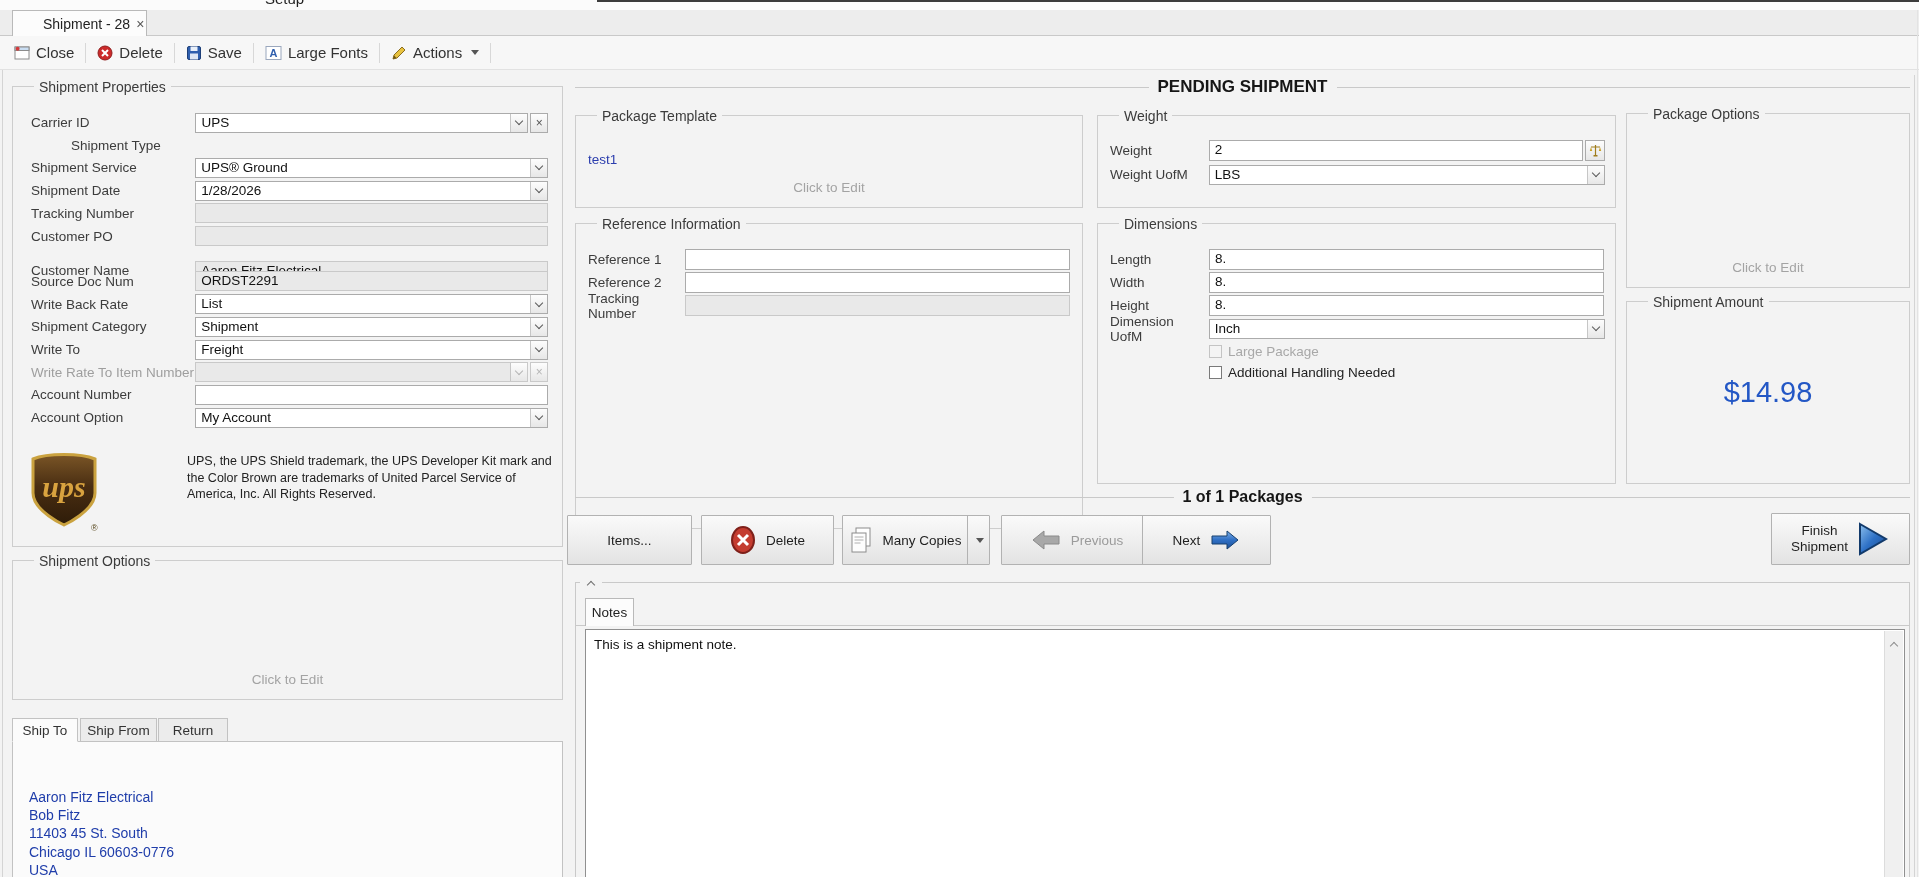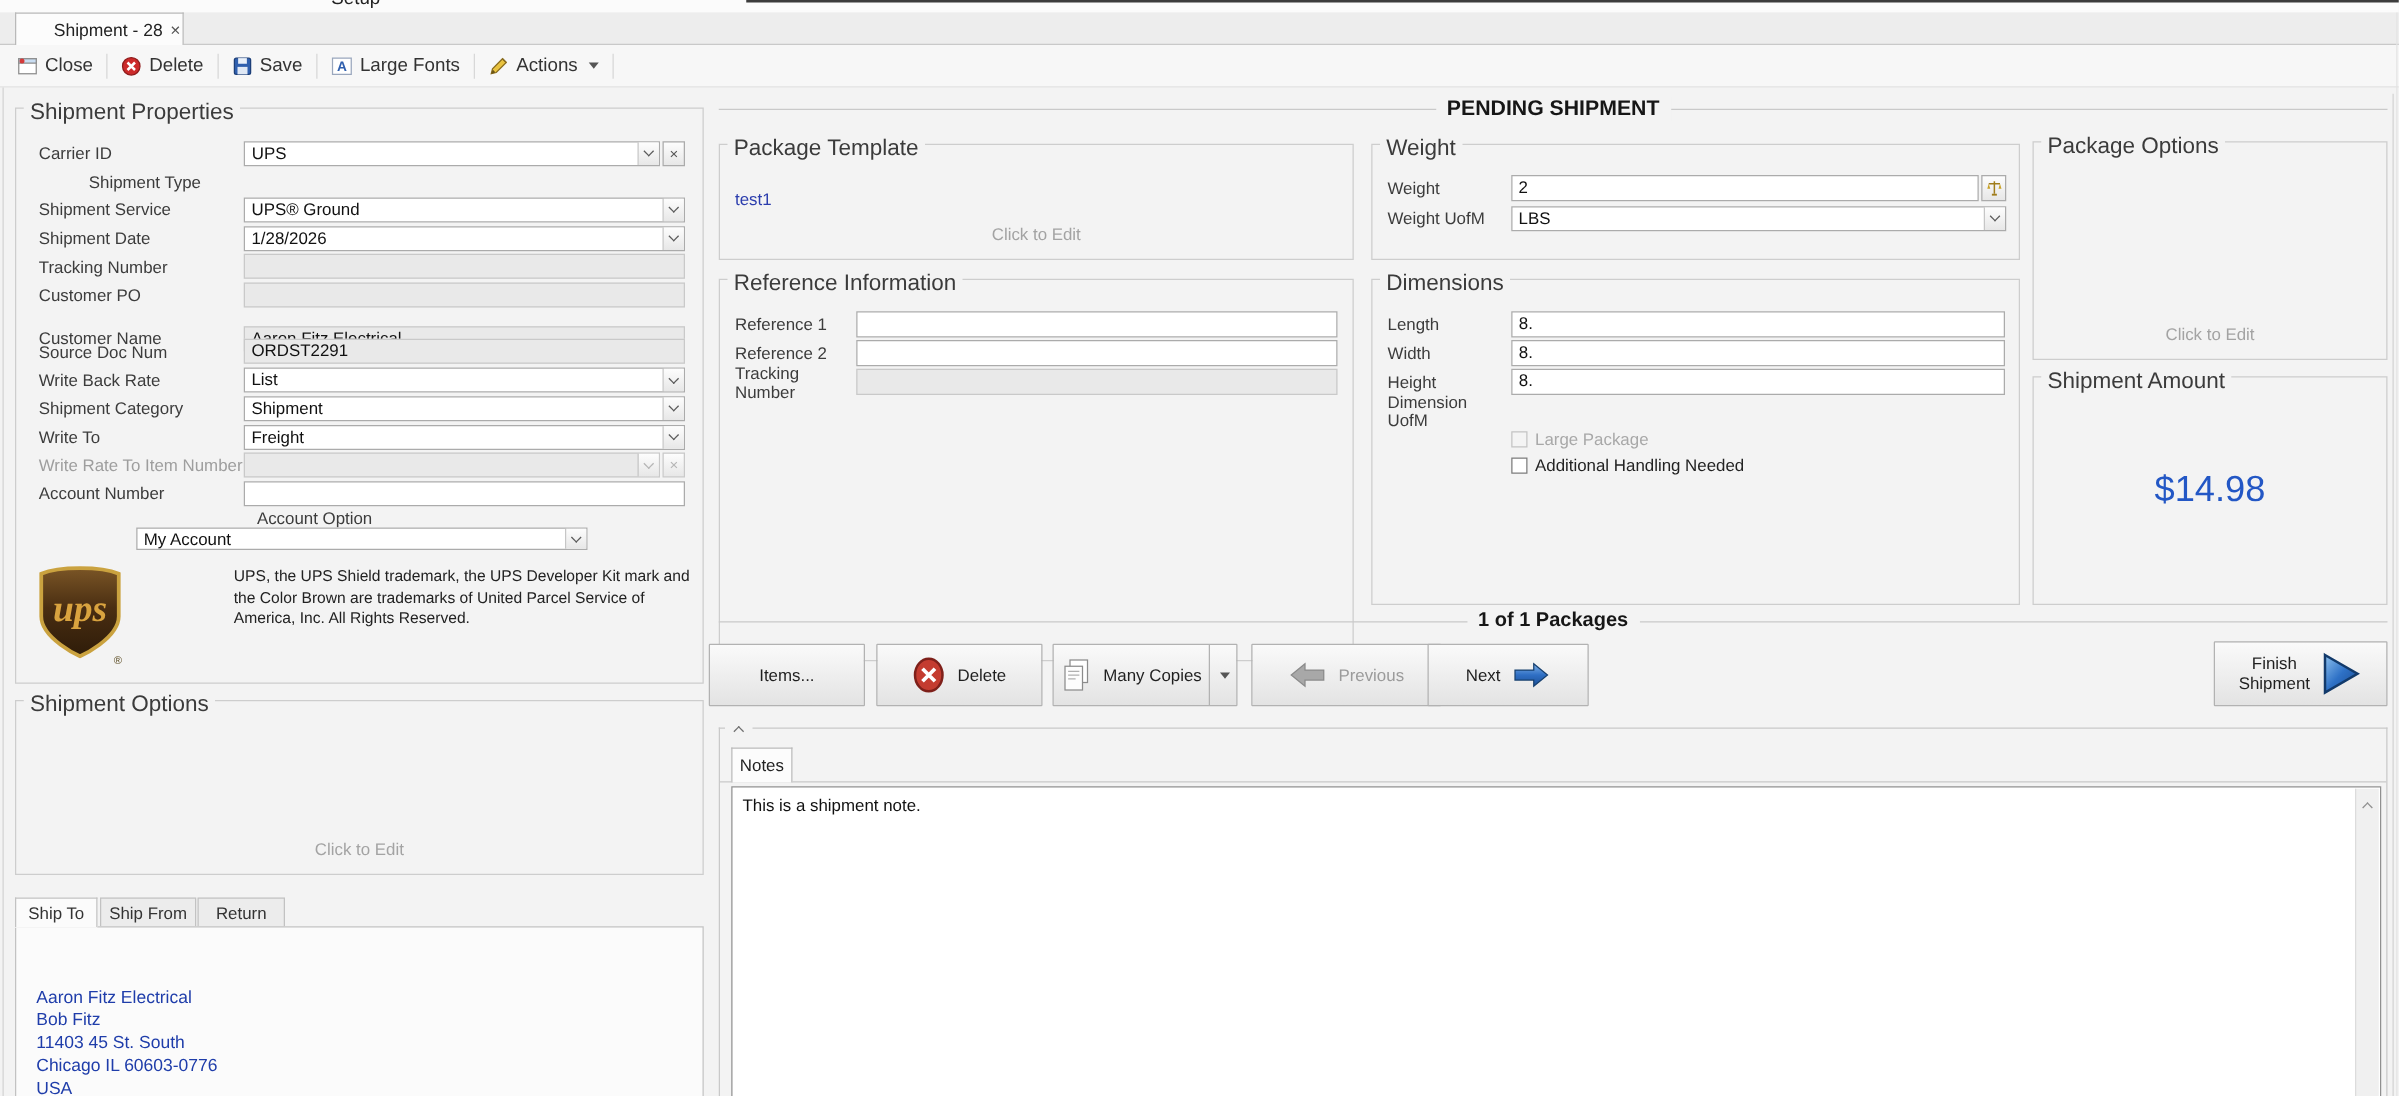--- a/index.html
+++ b/index.html
@@ -19,21 +19,21 @@
   #doc-tab .x { color:#555; font-size:14px; cursor:default; }
 
   #toolbar { left:0; top:36px; width:1919px; height:34px; background:#f7f7f7; border-bottom:1px solid #e2e2e2;
     display:flex; align-items:center; padding-left:10px; gap:7px; font-size:15px; color:#333; }
   .tb-item { display:flex; align-items:center; gap:6px; padding:3px 4px; }
   .tb-sep { width:1px; height:20px; background:#d8d8d8; }
   .caret { width:0; height:0; border-left:4px solid transparent; border-right:4px solid transparent; border-top:5px solid #555; margin-left:3px; }
 
   
   .gbox { position:absolute; border:1px solid #cdcdcd; }
-  .gcap { position:absolute; top:-8px; left:6px; background:#f3f3f3; padding:0 5px; font-size:18px; color:#3b3b3b; white-space:nowrap;text-align:right; }
+  .gcap { position:absolute; top:-8px; left:21px; background:#f3f3f3; padding:0 5px; font-size:14px; color:#3b3b3b; white-space:nowrap;text-align:right; }
   .caption-line { position:absolute; border-top:1px solid #c9c9c9; }
   .caption-line > span { position:absolute; left:50%; transform:translate(-50%,-55%); background:#f3f3f3; padding:0 9px; font-weight:bold; color:#161616; white-space:nowrap; }
   .click-edit { position:absolute; left:0; right:0; bottom:12px; text-align:center; color:#a3a3a3; font-size:13.5px; }
 
   
   .frow { position:absolute; left:18px; right:14px; height:21px; display:flex; align-items:center; }
   .frow .lbl { width:168px; font-size:13.5px; color:#3c3c3c; }
   .frow .lbl.dis { color:#9e9e9e; }
   .ctrl { height:20px; background:#fff; border:1px solid #ababab; display:flex; align-items:stretch; font-size:13.5px; }
   .ctrl .val { flex:1; padding:1px 5px 0 5px; color:#111; overflow:hidden; white-space:nowrap; }
@@ -247,21 +247,21 @@
         </span>
     </div>
     <span class="sq-btn dis">×</span>
   </div>
   <div class="frow" style="top:297.4px;">
     <span class="lbl">Account Number</span>
     <div class="ctrl" style="width:361px;">
       <span class="val"></span>
     </div>
   </div>
-  <div class="frow" style="top:320.1px;flex-direction:column;">
+  <div class="frow" style="top:320.1px;">
     <span class="lbl">Account Option</span>
     <div class="ctrl" style="width:361px;">
       <span class="val">My Account</span>
       <span class="arrow-seg">
           <span class="chv"></span>
         </span>
     </div>
   </div>
 
   <div id="ups-logo">
@@ -372,20 +372,26 @@
     </div>
   </div>
   <div class="frow" style="left:12px; top:71px; right:10px;">
     <span class="lbl" style="width:99px;">Height</span>
     <div class="ctrl" style="width:395px; height:21px;">
       <span class="val">8.</span>
     </div>
   </div>
   <div class="frow" style="left:12px; top:94px; right:10px;">
     <span class="lbl" style="width:99px;">Dimension UofM</span>
+    <div class="ctrl" style="width:397px;">
+      <span class="val">Inch</span>
+      <span class="arrow-seg">
+          <span class="chv"></span>
+        </span>
+    </div>
   </div>
   <div class="cb-row" style="left:111px; top:120px; color:#a8a8a8;">
     <span class="cb dis"></span>
     <span>Large Package</span>
   </div>
   <div class="cb-row" style="left:111px; top:141px; color:#222;">
     <span class="cb"></span>
     <span>Additional Handling Needed</span>
   </div>
 </div>

